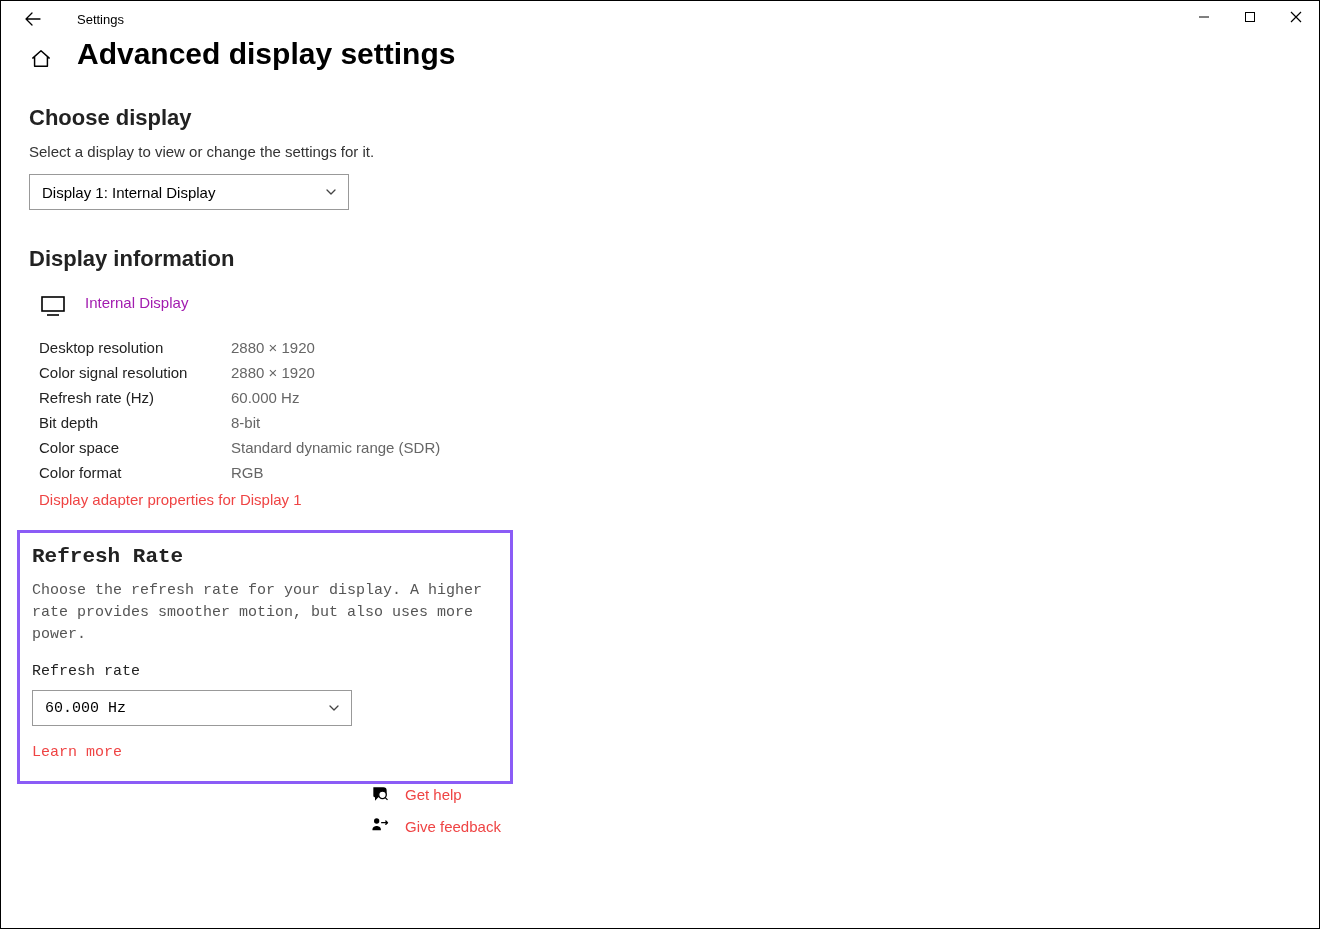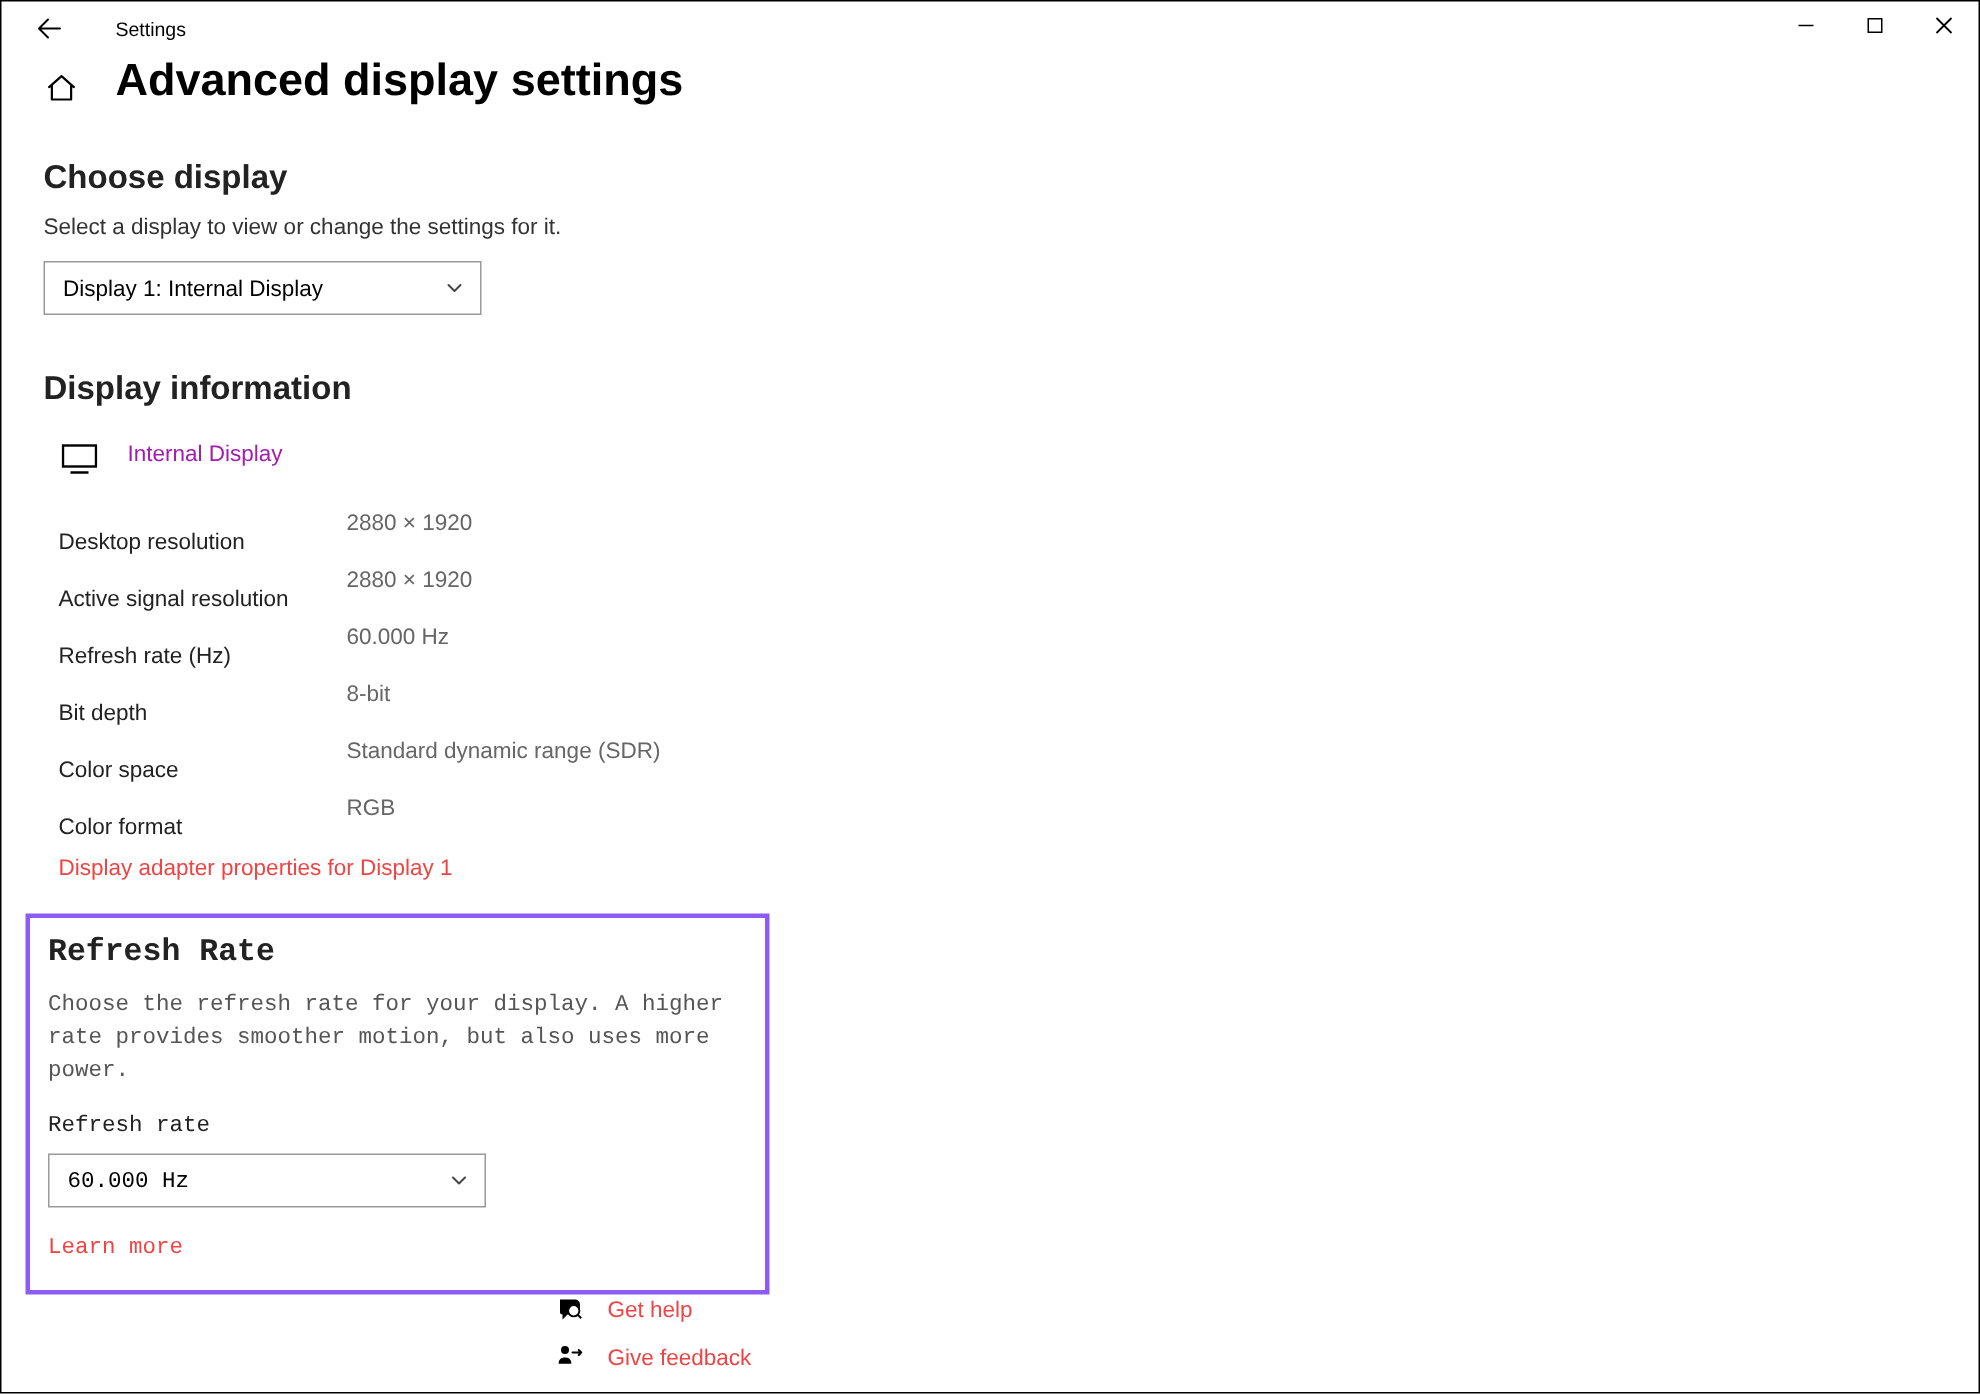--- a/index.html
+++ b/index.html
@@ -94,21 +94,21 @@
     margin-bottom: 14px;
   }
   .sub-desc {
     font-size: 15px;
     color: #555;
     margin-bottom: 14px;
     line-height: 1.45;
     max-width: 460px;
   }
   .dropdown {
-    width: 292px;
+    width: 320px;
     height: 36px;
     border: 1px solid #999;
     background: #fff;
     display: flex;
     align-items: center;
     justify-content: space-between;
     padding: 0 10px 0 12px;
     cursor: pointer;
     font-size: 15px;
   }
@@ -146,21 +146,20 @@
     margin-left: 10px;
   }
   .info-row {
     display: flex;
     padding: 4px 0;
     font-size: 15px;
   }
   .info-label {
     width: 192px;
     color: #222;
-    margin-top: 13px;
   }
   .info-value {
     color: #666;
   }
   .link {
     color: #ef4444;
     cursor: pointer;
     font-size: 15px;
   }
   .link-row {
@@ -269,21 +268,21 @@
         <div class="disp-name">Internal Display</div>
       </div>
     </div>
 
     <div class="info-table">
       <div class="info-row">
         <div class="info-label">Desktop resolution</div>
         <div class="info-value">2880 × 1920</div>
       </div>
       <div class="info-row">
-        <div class="info-label">Active signal resolution</div>
+        <div class="info-label">Color signal resolution</div>
         <div class="info-value">2880 × 1920</div>
       </div>
       <div class="info-row">
         <div class="info-label">Refresh rate (Hz)</div>
         <div class="info-value">60.000 Hz</div>
       </div>
       <div class="info-row">
         <div class="info-label">Bit depth</div>
         <div class="info-value">8-bit</div>
       </div>

